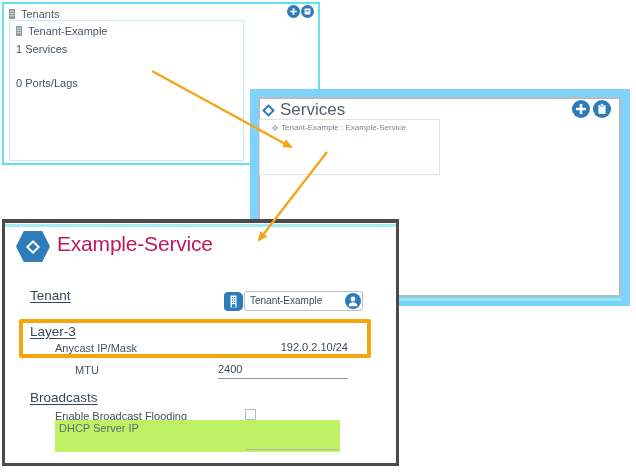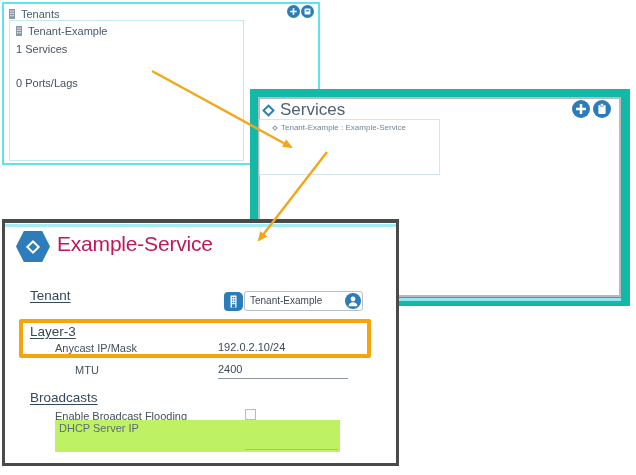--- a/index.html
+++ b/index.html
@@ -14,21 +14,21 @@
   .tenants-title { font-size:11px; color:#4a5b68; }
   .tenants-toolbar { position:absolute; right:4px; top:1px; display:flex; gap:1px; }
   .circle-btn-sm { width:13px; height:13px; border-radius:50%; display:block; }
   .tenant-card { position:absolute; left:5px; top:16px; width:235px; height:141px;
     border:1px solid #c4e9f0; background:#fff; }
   .tenant-card-header { position:absolute; left:5px; top:4px; display:flex; align-items:center; gap:5px; }
   .tenant-card-title { font-size:11px; color:#47586a; }
   .tenant-stat { position:absolute; left:6px; width:200px; font-size:11px; color:#42525e; }
 
   
-  .services-halo { position:absolute; left:250px; top:89px; width:380px; height:217px; background:#14b8a6; z-index:2; }
+  .services-halo { position:absolute; left:250px; top:89px; width:380px; height:217px; background:#7dd3fc; z-index:2; }
   .services-panel { position:absolute; left:8px; top:8px; width:363px; height:200px;
     border:2px solid #b4bbc1; background:#fff; }
   .services-accent { position:absolute; left:8px; top:209px; width:363px; height:3px; background:#8fe9f0; }
   .services-header { position:absolute; left:4px; top:2px; height:18px; display:flex; align-items:center; gap:7px; }
   .diamond-outline { width:9px; height:9px; border:2px solid #2b7cb9; transform:rotate(45deg); background:#fff; }
   .services-title { font-size:17px; color:#4f6170; }
   .services-toolbar { position:absolute; right:8px; top:1px; display:flex; gap:3px; }
   .circle-btn-md { width:18px; height:18px; border-radius:50%; display:block; }
   .service-item { position:absolute; left:-1px; top:20px; width:181px; height:56px;
     border:1px solid #d3e5ef; background:#fff; }
@@ -190,21 +190,21 @@
           <circle cx="10" cy="7.5" r="3" fill="#fff"></circle>
           <path d="M4.5 16.5 a5.5 5 0 0 1 11 0 z" fill="#fff"></path>
         </svg>
       </span>
     </div>
 
     <div class="highlight-box"></div>
 
     <div class="section-heading h-layer3">Layer-3</div>
     <div class="row-label" style="left:50px; top:119px;">Anycast IP/Mask</div>
-    <div class="row-value" style="top:118px;">192.0.2.10/24</div>
+    <div class="row-value" style="top:118px;text-align:right;">192.0.2.10/24</div>
     <div class="row-label" style="left:50px; top:141px;padding-left:20px;">MTU</div>
     <div class="row-value" style="top:140px;">2400</div>
 
     <div class="section-heading h-broadcasts">Broadcasts</div>
     <div class="row-label" style="left:50px; top:187px;">Enable Broadcast Flooding</div>
     <div class="checkbox"></div>
 
     <div class="dhcp-bar">
       <span class="dhcp-label">DHCP Server IP</span>
       <span class="dhcp-input"></span>

